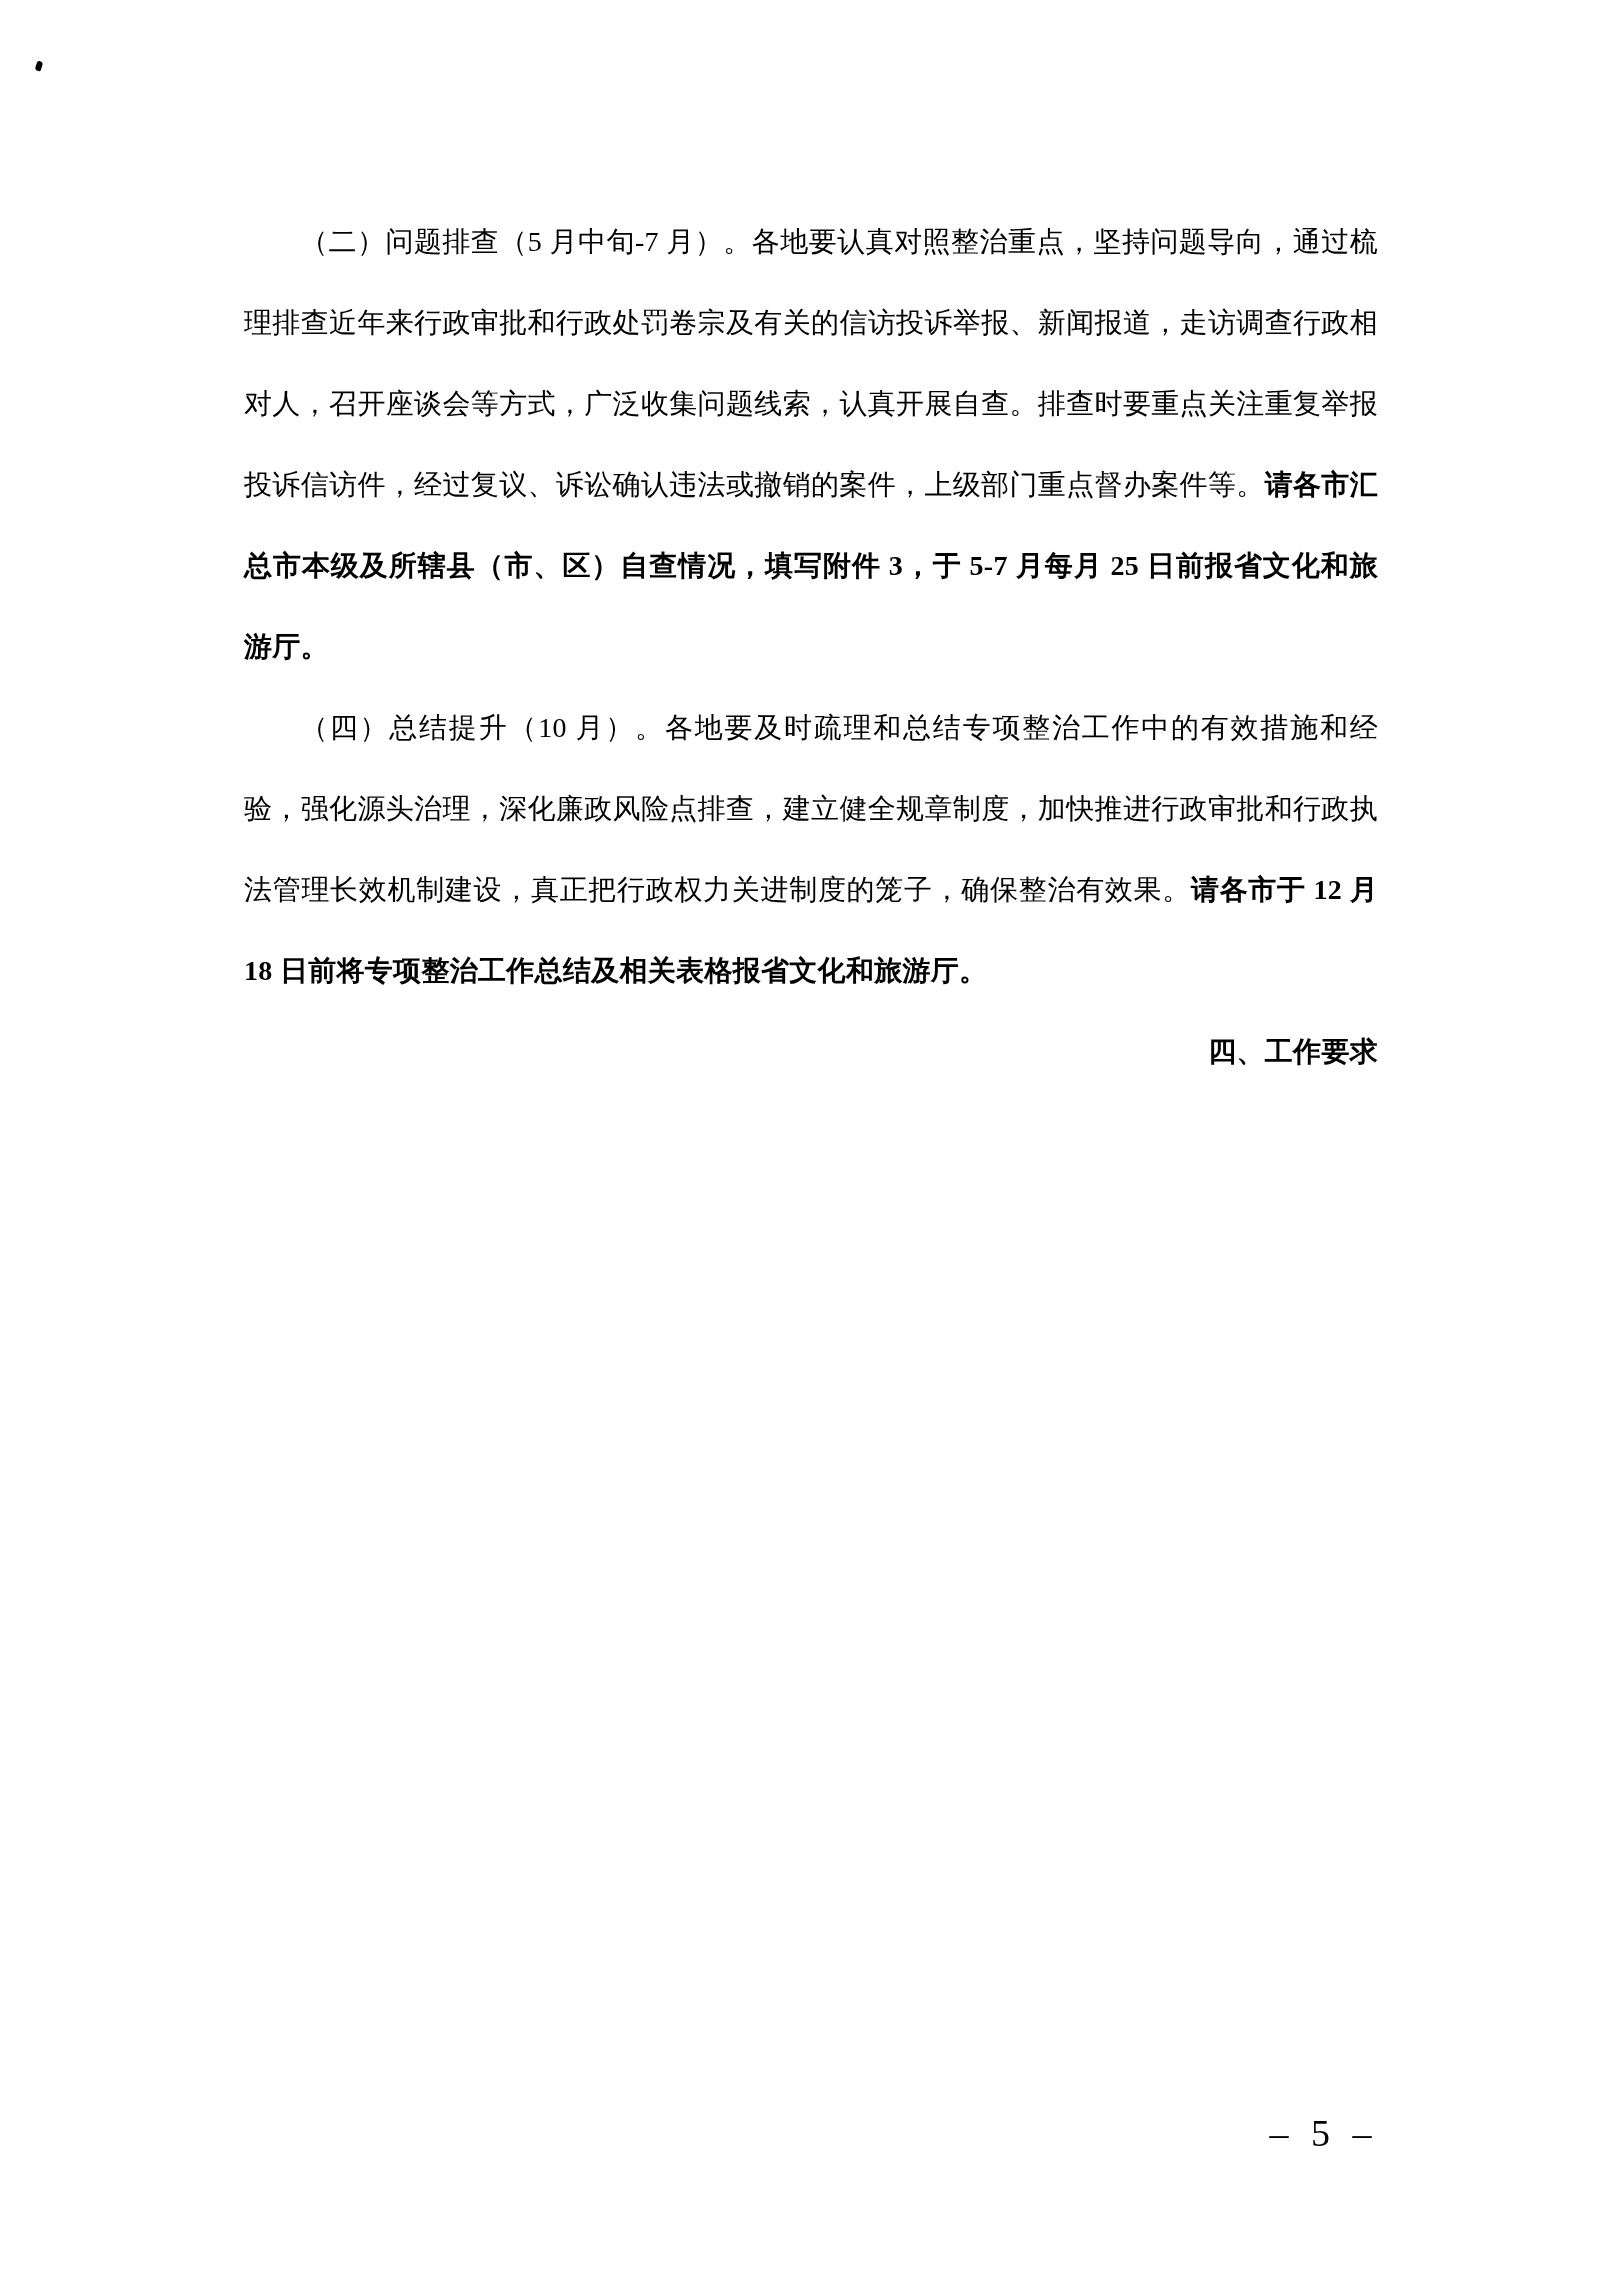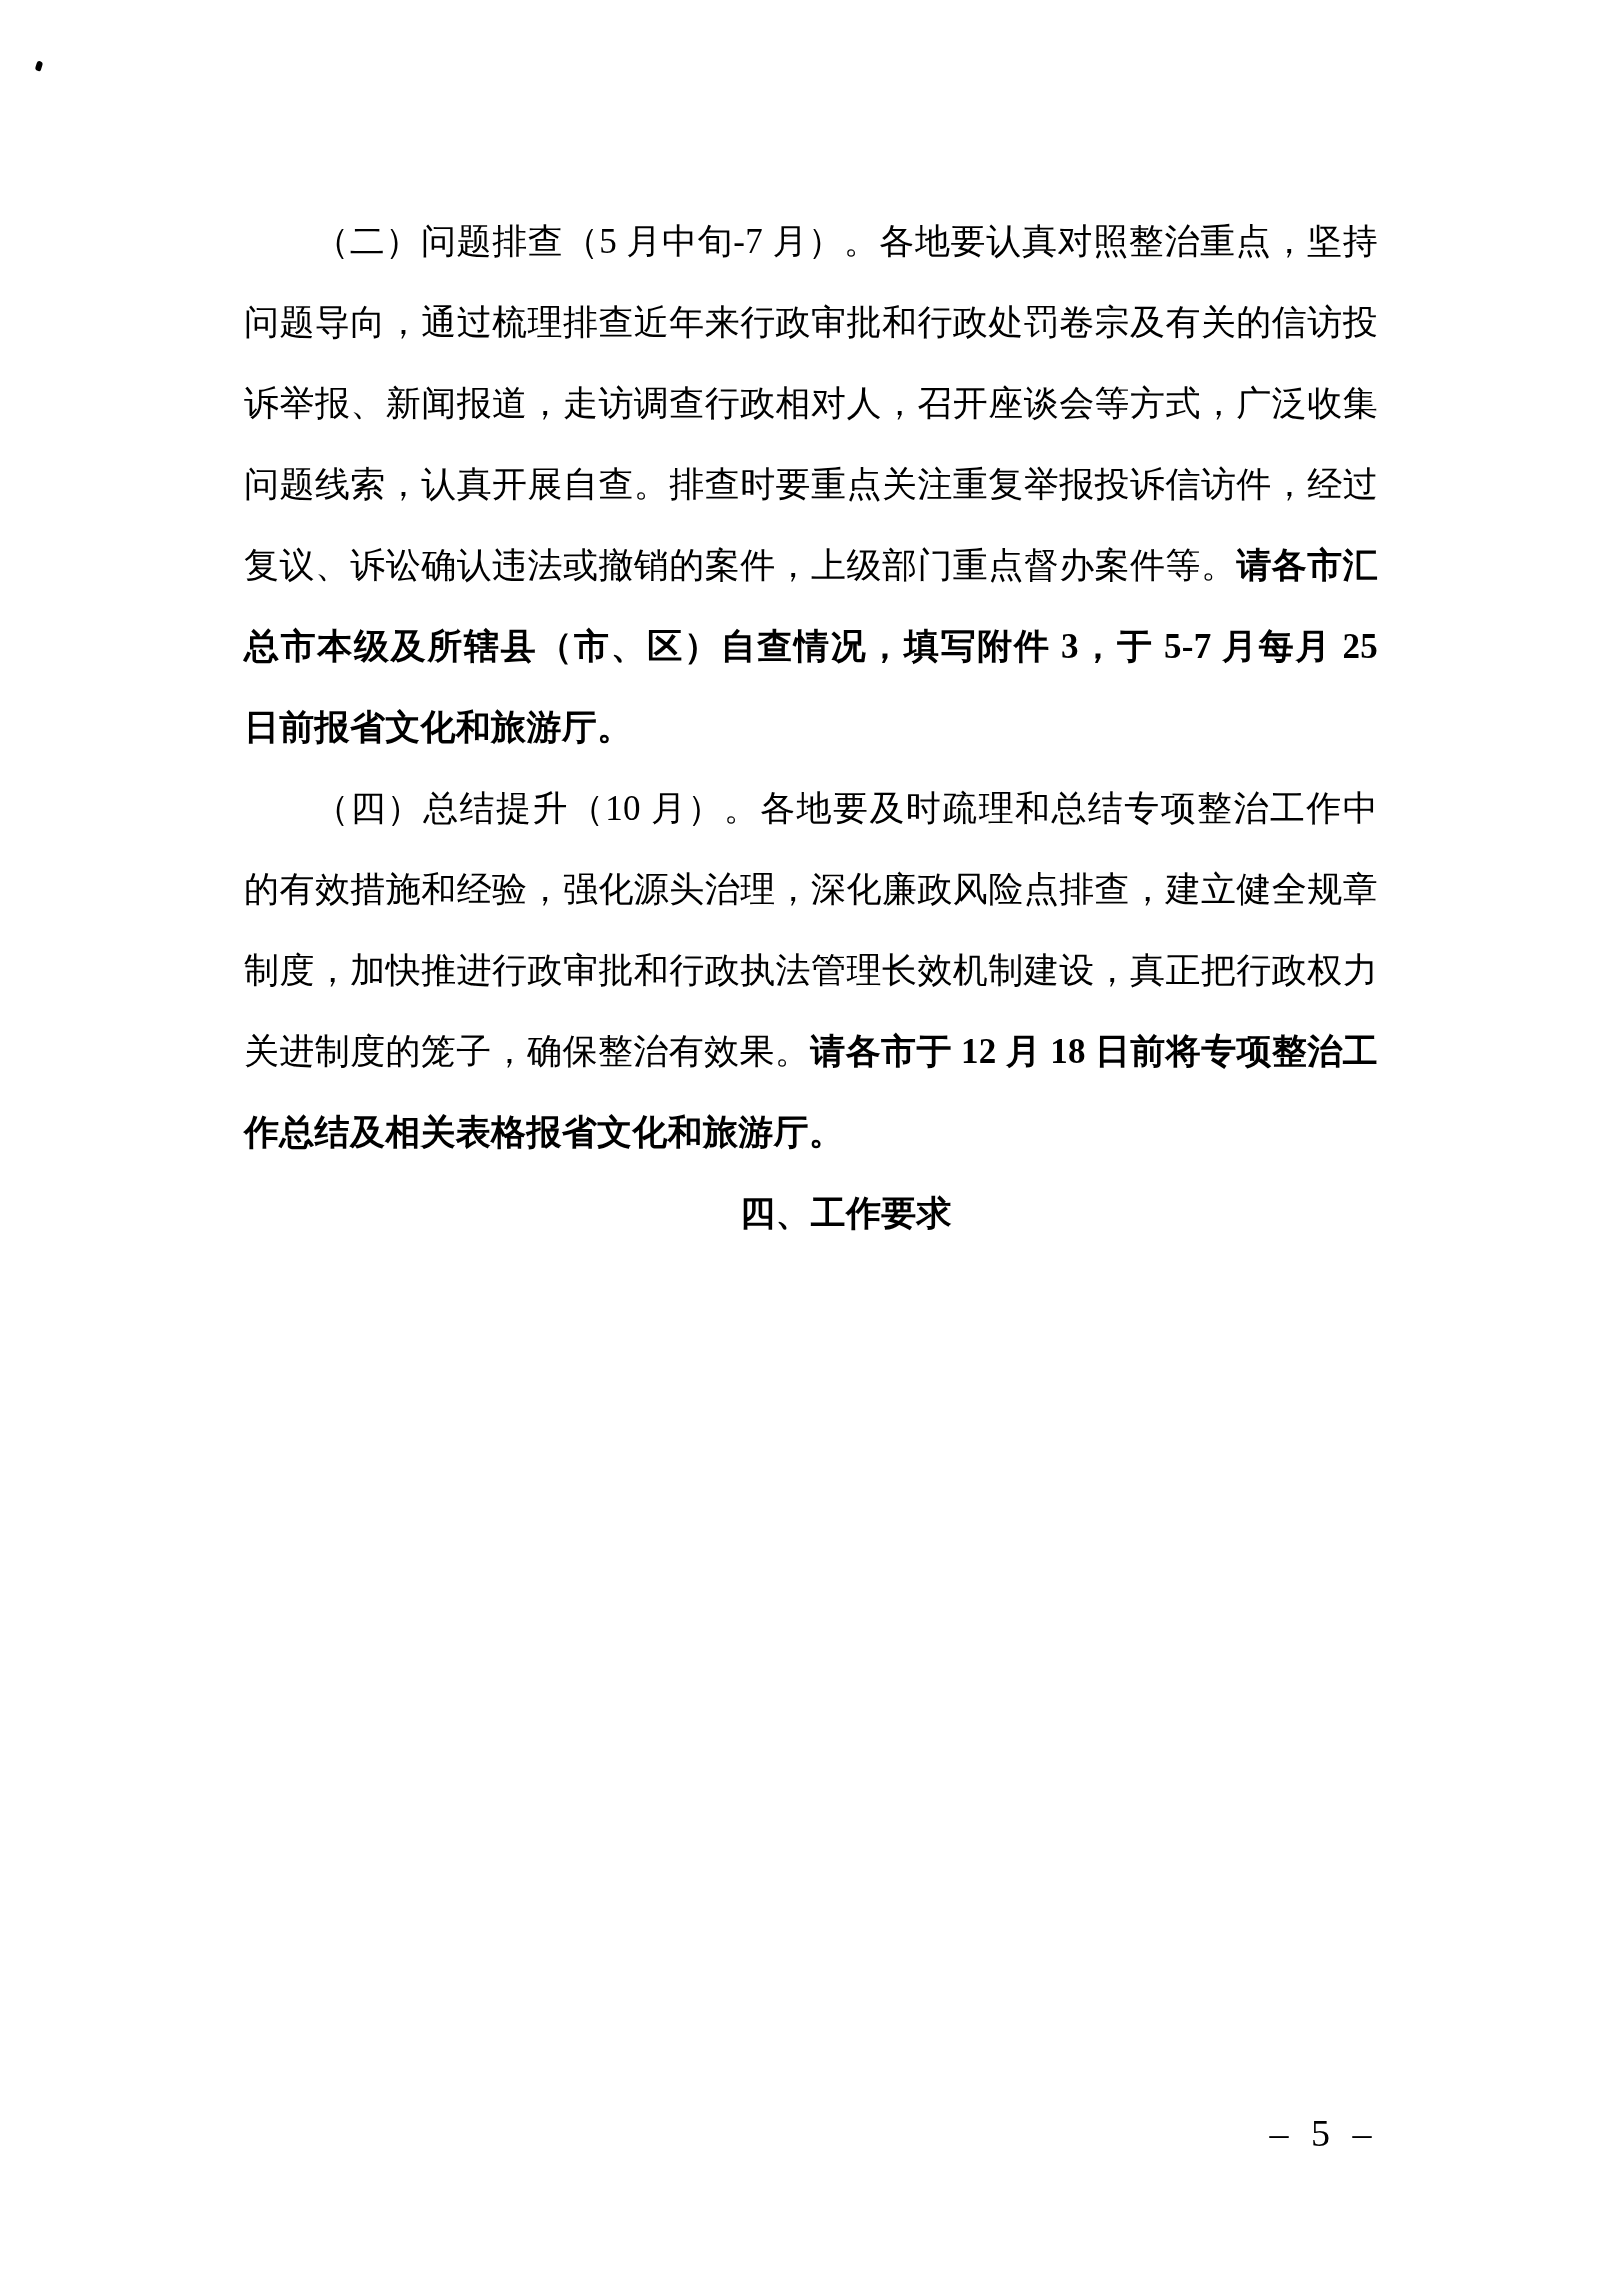--- a/index.html
+++ b/index.html
@@ -25,39 +25,39 @@
     height: 9.8px;
     background: #000;
     border-radius: 3.3px 3.9px 2.6px 3.9px;
     transform: rotate(18deg);
   }
   .body-text {
     position: absolute;
     left: 244px;
     top: 201px;
     width: 1134px;
-    font-size: 35px;
+    font-size: 28px;
     line-height: 81px;
     text-align: justify;
     text-justify: inter-character;
     letter-spacing: 0.3px;
   }
   .para {
     margin: 0;
     padding: 0;
     text-indent: 2em;
   }
   .run { font-weight: 400; }
   .run.bold { font-weight: 700; }
   .heading {
     margin: 0;
     padding: 0;
     text-indent: 2em;
     font-weight: 700;
-    text-align: center;
+    text-align: right;
   }
   .page-number {
     position: absolute;
     top: 2110px;
     right: 238px;
     font-size: 38px;
     line-height: 46px;
     letter-spacing: 6.5px;
     font-weight: 400;
     white-space: nowrap;

